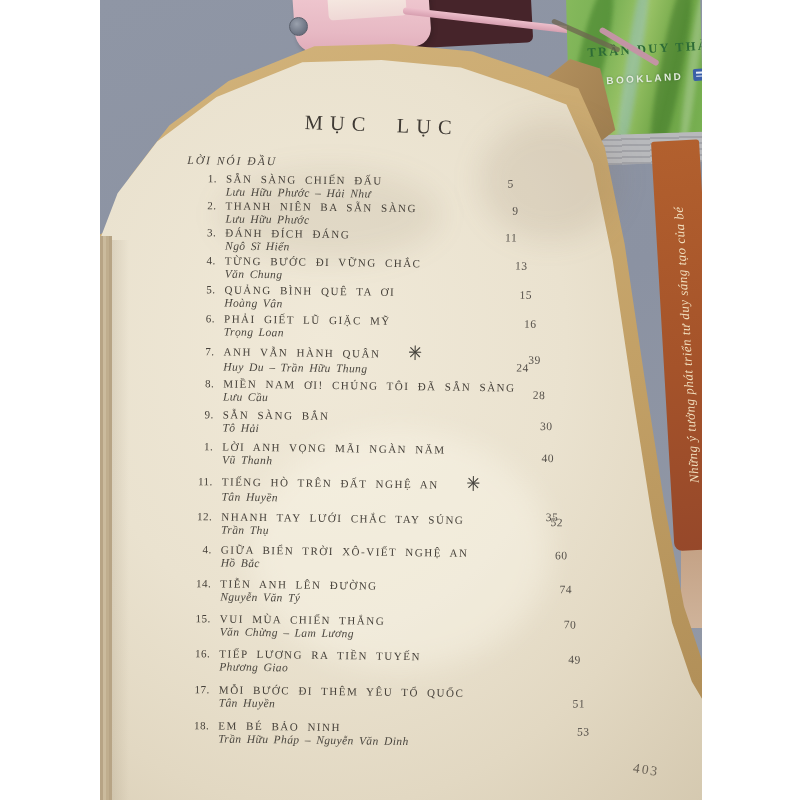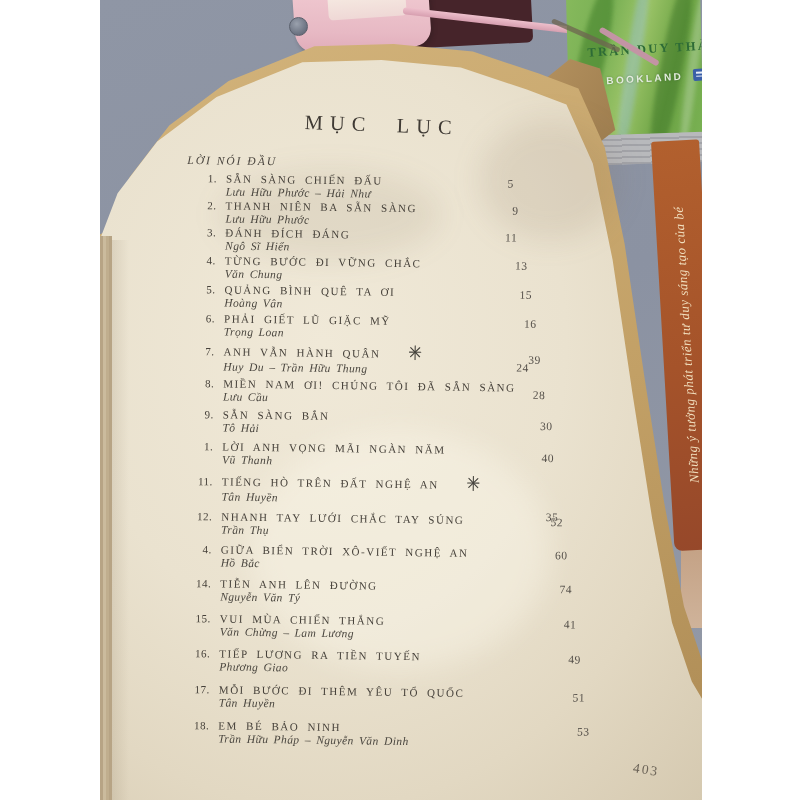--- a/index.html
+++ b/index.html
@@ -248,39 +248,39 @@
       <span class="e-no">14.</span><span>TIỄN ANH LÊN ĐƯỜNG</span>
       <span class="e-page" style="right: 174.4px; top: 1px;">74</span>
       
     </div>
     <div class="a-line">Nguyễn Văn Tý</div>
   </div>
 
   <div class="entry" style="margin-bottom: 9.2px;">
     <div class="t-line">
       <span class="e-no">15.</span><span>VUI MÙA CHIẾN THẮNG</span>
-      <span class="e-page" style="right: 169.5px; top: 1px;">41</span>
+      <span class="e-page" style="right: 169.5px; top: 1px;">70</span>
       
     </div>
     <div class="a-line">Văn Chừng – Lam Lương</div>
   </div>
 
   <div class="entry" style="margin-bottom: 9.8px;">
     <div class="t-line">
       <span class="e-no">16.</span><span>TIẾP LƯƠNG RA TIỀN TUYẾN</span>
       <span class="e-page" style="right: 164.6px; top: 1px;">49</span>
       
     </div>
     <div class="a-line">Phương Giao</div>
   </div>
 
   <div class="entry" style="margin-bottom: 10.4px;">
     <div class="t-line">
       <span class="e-no">17.</span><span>MỖI BƯỚC ĐI THÊM YÊU TỔ QUỐC</span>
-      <span class="e-page" style="right: 159.7px; top: 3px;">51</span>
+      <span class="e-page" style="right: 159.7px; top: 9px;">51</span>
       
     </div>
     <div class="a-line">Tân Huyền</div>
   </div>
 
   <div class="entry" style="margin-bottom: 11px;">
     <div class="t-line">
       <span class="e-no">18.</span><span>EM BÉ BẢO NINH</span>
       <span class="e-page" style="right: 154.8px; top: 1px;">53</span>
       

